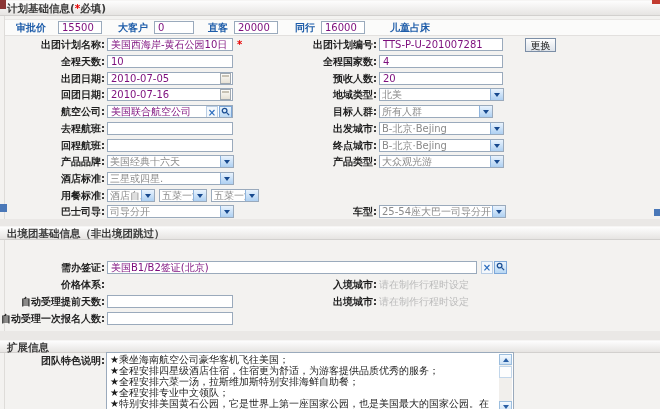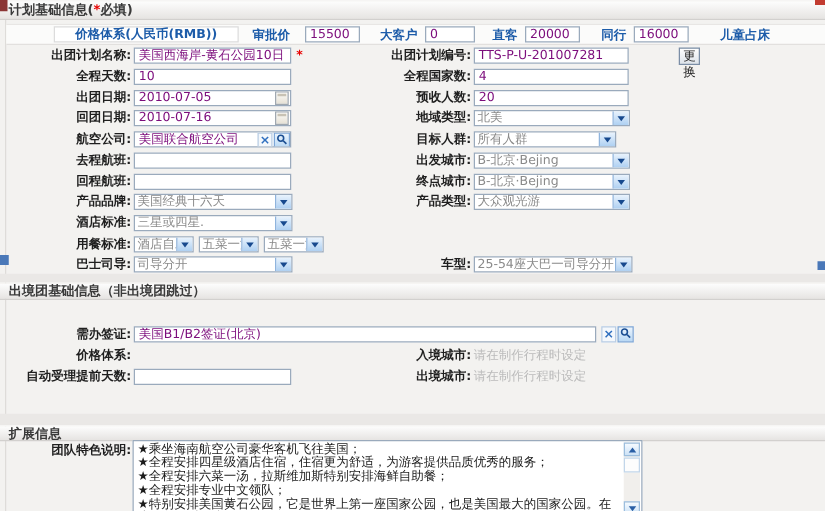--- a/index.html
+++ b/index.html
@@ -61,21 +61,21 @@
   
   .sel { display:inline-flex; position:absolute; height:13px; border:1px solid #9aaabc;
          background:#fff; align-items:stretch; overflow:hidden; }
   .selval { flex:1; color:#8a8a8a; padding:0 2px; line-height:12px; overflow:hidden;
             white-space:nowrap; }
   .selbtn { width:13px; background:linear-gradient(#e9f3fd,#aed0f2); border-left:1px solid #8fb4dd;
             display:flex; align-items:center; justify-content:center; }
   .selarrow { width:0; height:0; border-left:3px solid transparent; border-right:3px solid transparent;
               border-top:4px solid #17498e; }
 
-  .chgbtn { position:absolute; left:543px; top:0; width:17px; height:14px; line-height:13px;
+  .chgbtn { position:absolute; left:525px; top:0; width:31px; height:14px; line-height:13px;
             text-align:center; border:1px solid #7b8ea6; background:linear-gradient(#fefefe,#dde3ea);
             color:#222; }
   .ph { color:#bbbbbb; }
 
   
   .ta { position:absolute; left:106px; top:352px; width:408px; height:60px;
         border:1px solid #9aaabc; background:#fff; overflow:hidden; }
   .tatext { position:absolute; left:3px; top:1px; right:16px; font-size:10px; line-height:11px;
             color:#1c1c1c; white-space:pre-wrap; word-break:break-all; }
   .sb { position:absolute; top:1px; right:1px; width:13px; bottom:1px; background:#f1efec; }
@@ -102,21 +102,20 @@
 <div class="page">
   <div class="vline"></div>
   <div class="gap gap1"></div>
   <div class="gap gap2"></div>
 
   <div class="hdr hdr1">
     <span>计划基础信息(</span><span class="req">*</span><span>必填)</span>
   </div>
 
   <div class="pricerow">
-    <span class="sysbox bluelbl">价格体系(人民币(RMB))</span>
     <span class="bluelbl" style="margin-left:11px">审批价</span>
     <span class="tin pin" style="margin-left:12px">15500</span>
     <span class="bluelbl" style="margin-left:16px">大客户</span>
     <span class="tin" style="margin-left:6px;width:40px">0</span>
     <span class="bluelbl" style="margin-left:14px">直客</span>
     <span class="tin pin" style="margin-left:6px">20000</span>
     <span class="bluelbl" style="margin-left:17px">同行</span>
     <span class="tin pin" style="margin-left:6px">16000</span>
     <span class="bluelbl" style="margin-left:25px">儿童占床</span>
   </div>
@@ -282,20 +281,24 @@
     <span class="fldR ph">请在制作行程时设定</span>
   </div>
 
   <div class="row" style="top:295px">
     <span class="lblL">自动受理提前天数:</span>
     <span class="tin fldL w126"></span>
     <span class="lblR">出境城市:</span>
     <span class="fldR ph">请在制作行程时设定</span>
   </div>
 
+  <div class="row" style="top:312px">
+    <span class="lblL">自动受理一次报名人数:</span>
+    <span class="tin fldL w126"></span>
+  </div>
 
   <div class="hdr hdr3">
     <span>扩展信息</span>
   </div>
 
   <div class="row" style="top:354px">
     <span class="lblL">团队特色说明:</span>
   </div>
 
   <div class="ta">

